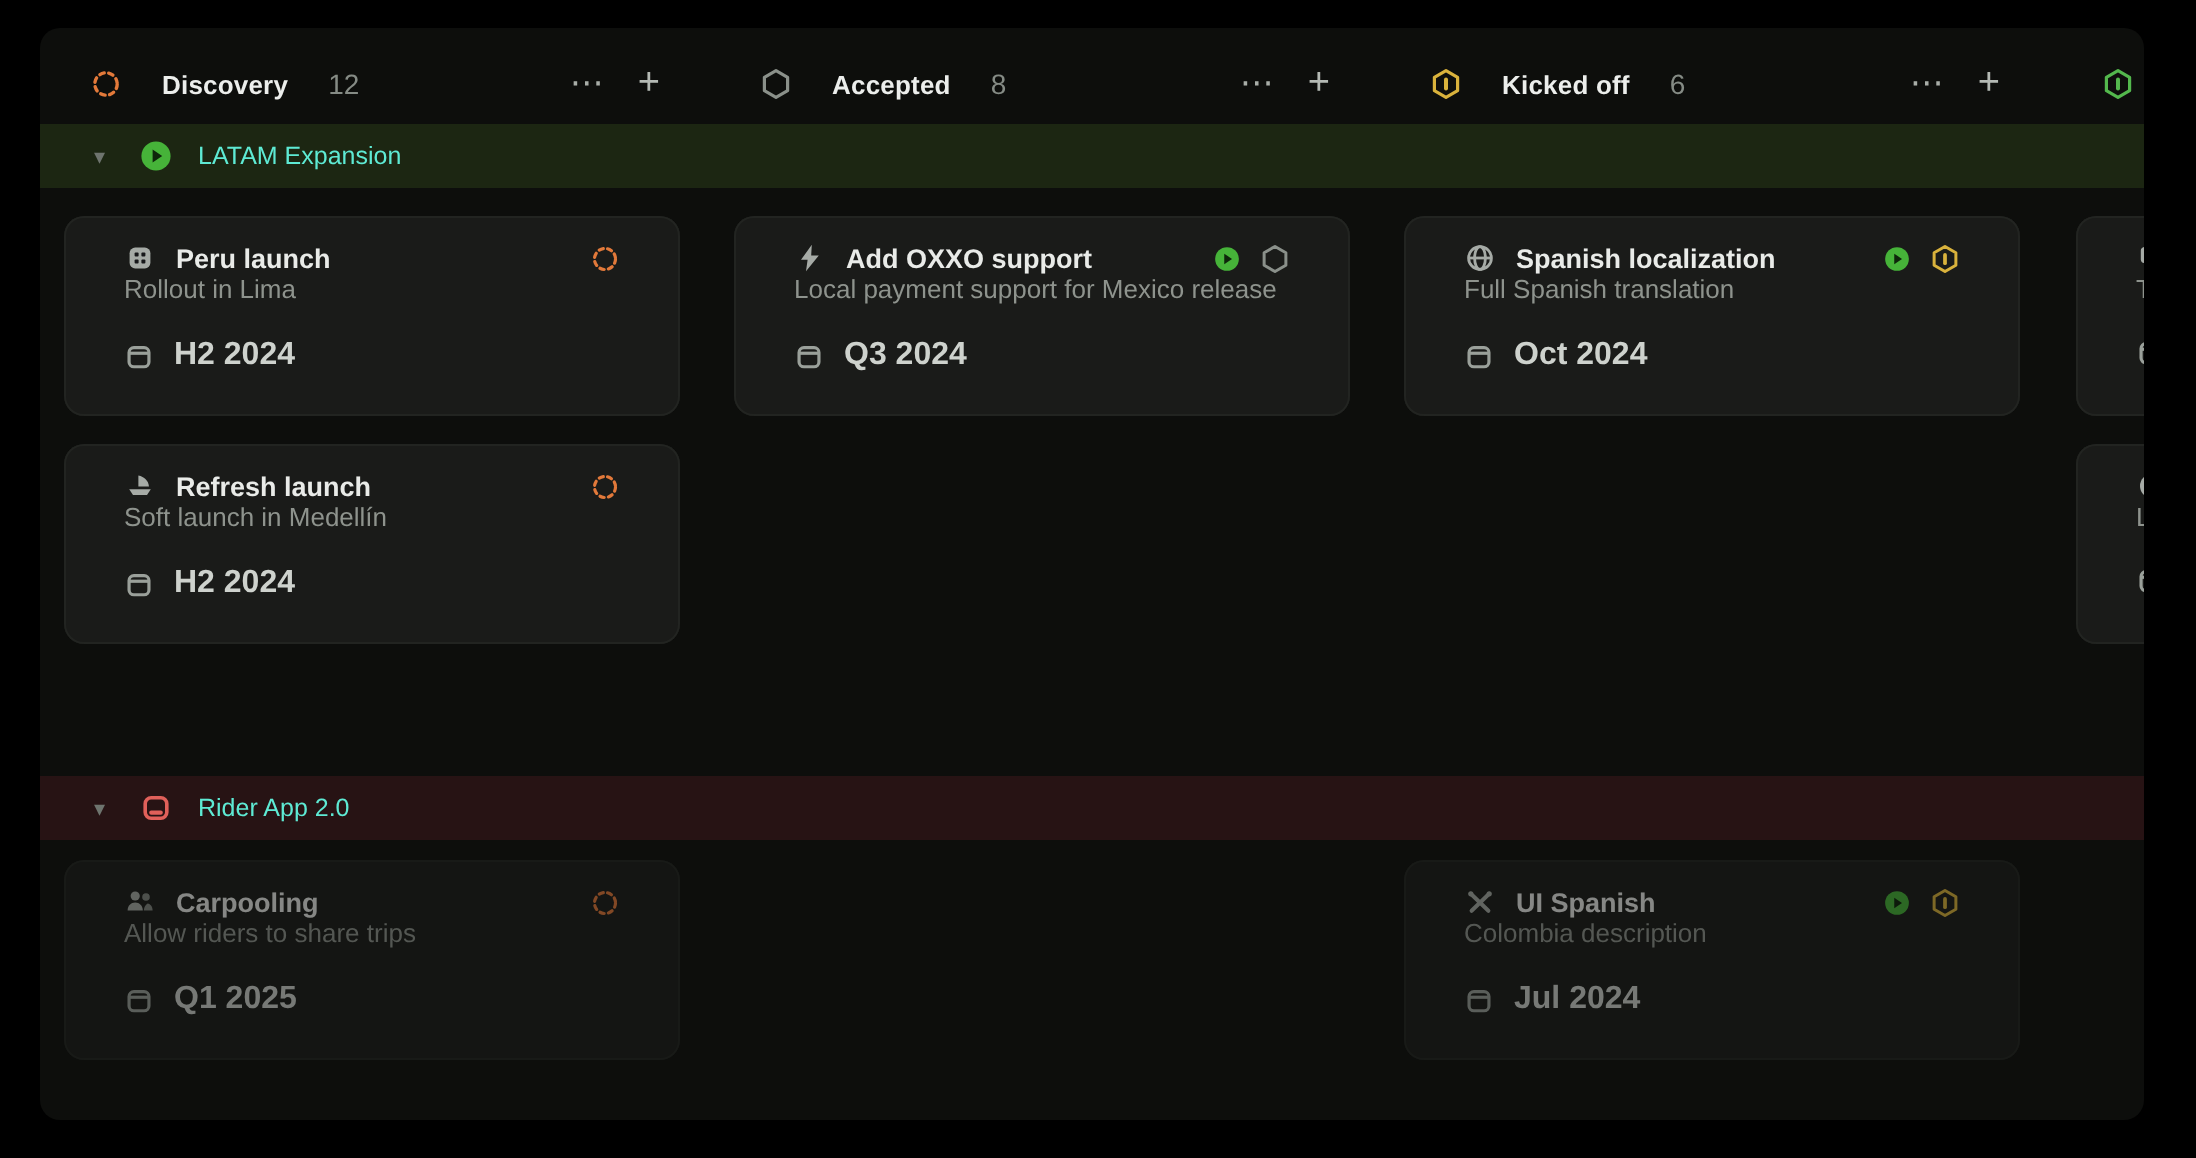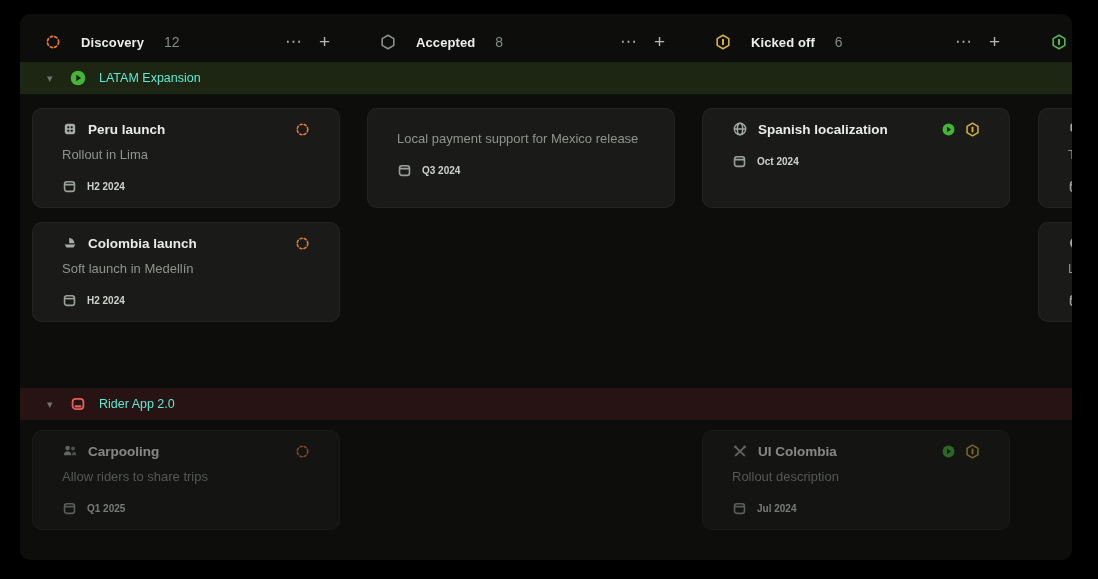--- a/index.html
+++ b/index.html
@@ -29,23 +29,23 @@
   .stack{position:absolute;width:308px;display:flex;flex-direction:column;gap:14px;}
   .stack.r1{top:94px;} .stack.r2{top:416px;}
   .c1{left:12px;} .c2{left:347px;align-items:center;} .c3{left:682px;} .c4{left:1018px;}
   .dim{opacity:.55;}
 
   .card{width:308px;height:100px;background:#1a1b19;border-radius:10px;
         padding:13px 30px;box-sizing:border-box;box-shadow:0 0 0 1px #222421 inset;}
   .ctop{display:flex;align-items:center;gap:10px;}
   .ctitle{font-size:13.5px;font-weight:700;color:#e9ebe8;white-space:nowrap;}
   .badges{margin-left:auto;display:flex;align-items:center;gap:10px;}
-  .cdesc{margin-top:10px;font-size:13px;color:#8e938d;white-space:nowrap;}
+  .cdesc{font-size:13px;color:#8e938d;white-space:nowrap;}
   .cdate{margin-top:17px;display:flex;align-items:center;gap:10px;
-         font-size:10px;font-weight:700;color:#ced2cd;}
+         font-size:16px;font-weight:700;color:#ced2cd;}
 
   .icw{display:inline-flex;align-items:center;justify-content:center;}
   svg{display:block;}
   .ic-discovery{color:var(--c-discovery,#e2793a);}
   .ic-accepted{color:var(--c-accepted,#8a908a);}
   .ic-kicked{color:var(--c-kicked,#d9b23c);}
   .ic-building{color:var(--c-building,#53b84d);}
   .ic-lanegreen{color:var(--c-lanegreen,#46b339);}
   .ic-lanered{color:var(--c-lanered,#e0605a);}
   .ic-gray{color:#a6aba6;}
@@ -154,21 +154,21 @@
     </div>
 
     <div class="card">
       <div class="ctop">
         <span class="icw ic-gray">
           <svg width="16" height="16" viewBox="0 0 16 16">
               <path d="M7.2 2.8 c3 .6 4.9 2.5 5.3 5.4 H7.2 Z" fill="currentColor"></path>
               <path d="M2.6 9.6 h10.8 l-1.9 2.9 H4.5 Z" fill="currentColor"></path>
             </svg>
         </span>
-        <span class="ctitle">Colombia launch</span>
+        <span class="ctitle">Refresh launch</span>
         <span class="badges">
           <span class="icw ic-discovery">
             <svg width="15" height="15" viewBox="0 0 16 16">
                 <circle cx="8" cy="8" r="5.6" fill="none" stroke="currentColor" stroke-width="1.7" stroke-dasharray="2.3 2.3" stroke-linecap="round"></circle>
               </svg>
           </span>
         </span>
       </div>
       <div class="cdesc">Soft launch in Medellín</div>
       <div class="cdate">
@@ -178,59 +178,81 @@
               <path d="M3 6 H13" stroke="currentColor" stroke-width="1.7"></path>
             </svg>
         </span>
         <span>H2 2024</span>
       </div>
     </div>
   </div>
 
   <div class="stack r1 c2">
     <div class="card">
-      <div class="cdesc">Local payment support for Mexico release</div>
-      <div class="cdate">
-        <span class="icw ic-cal">
-          <svg width="15" height="15" viewBox="0 0 16 16">
-              <rect x="2.7" y="3" width="10.6" height="10.2" rx="2.6" fill="none" stroke="currentColor" stroke-width="1.7"></rect>
-              <path d="M3 6 H13" stroke="currentColor" stroke-width="1.7"></path>
-            </svg>
-        </span>
-        <span>Q3 2024</span>
-      </div>
-    </div>
-  </div>
-
-  <div class="stack r1 c3">
-    <div class="card">
-      <div class="ctop">
-        <span class="icw ic-gray">
-          <svg width="16" height="16" viewBox="0 0 16 16">
-              <circle cx="8" cy="8" r="5.7" fill="none" stroke="currentColor" stroke-width="1.4"></circle>
-              <path d="M2.3 8 H13.7" stroke="currentColor" stroke-width="1.4"></path>
-              <ellipse cx="8" cy="8" rx="2.7" ry="5.7" fill="none" stroke="currentColor" stroke-width="1.4"></ellipse>
-            </svg>
-        </span>
-        <span class="ctitle">Spanish localization</span>
+      <div class="ctop">
+        <span class="icw ic-gray">
+          <svg width="16" height="16" viewBox="0 0 16 16">
+              <path d="M8.9 1.4 L3.5 8.9 h3.3 L6 14.6 L12.4 6.7 H8.6 Z" fill="currentColor"></path>
+            </svg>
+        </span>
+        <span class="ctitle">Add OXXO support</span>
         <span class="badges">
           <span class="icw ic-lanegreen">
             <svg width="13" height="13" viewBox="0 0 16 16">
                 <circle cx="8" cy="8" r="7.3" fill="currentColor"></circle>
                 <path d="M6.3 4.7 L11.1 8 L6.3 11.3 Z" fill="#0e250b"></path>
               </svg>
           </span>
+          <span class="icw ic-accepted">
+            <svg width="15" height="15" viewBox="0 0 16 16">
+                <path d="M8 1.3 L13.8 4.65 V11.35 L8 14.7 L2.2 11.35 V4.65 Z" fill="none" stroke="currentColor" stroke-width="1.6" stroke-linejoin="round"></path>
+              </svg>
+          </span>
+        </span>
+      </div>
+      <div class="cdesc">Local payment support for Mexico release</div>
+      <div class="cdate">
+        <span class="icw ic-cal">
+          <svg width="15" height="15" viewBox="0 0 16 16">
+              <rect x="2.7" y="3" width="10.6" height="10.2" rx="2.6" fill="none" stroke="currentColor" stroke-width="1.7"></rect>
+              <path d="M3 6 H13" stroke="currentColor" stroke-width="1.7"></path>
+            </svg>
+        </span>
+        <span>Q3 2024</span>
+      </div>
+    </div>
+  </div>
+
+  <div class="stack r1 c3">
+    <div class="card">
+      <div class="ctop">
+        <span class="icw ic-gray">
+          <svg width="16" height="16" viewBox="0 0 16 16">
+              <circle cx="8" cy="8" r="5.7" fill="none" stroke="currentColor" stroke-width="1.4"></circle>
+              <path d="M2.3 8 H13.7" stroke="currentColor" stroke-width="1.4"></path>
+              <ellipse cx="8" cy="8" rx="2.7" ry="5.7" fill="none" stroke="currentColor" stroke-width="1.4"></ellipse>
+            </svg>
+        </span>
+        <span class="ctitle">Spanish localization</span>
+        <span class="badges">
+          <span class="icw ic-lanegreen">
+            <svg width="13" height="13" viewBox="0 0 16 16">
+                <circle cx="8" cy="8" r="7.3" fill="currentColor"></circle>
+                <path d="M6.3 4.7 L11.1 8 L6.3 11.3 Z" fill="#0e250b"></path>
+              </svg>
+          </span>
           <span class="icw ic-kicked">
             <svg width="15" height="15" viewBox="0 0 16 16">
                 <path d="M8 1.3 L13.8 4.65 V11.35 L8 14.7 L2.2 11.35 V4.65 Z" fill="none" stroke="currentColor" stroke-width="1.6" stroke-linejoin="round"></path>
                 <rect x="7" y="4.8" width="2" height="6.4" rx="1" fill="currentColor"></rect>
               </svg>
           </span>
         </span>
       </div>
+      <div class="cdesc">Full Spanish translation</div>
       <div class="cdate">
         <span class="icw ic-cal">
           <svg width="15" height="15" viewBox="0 0 16 16">
               <rect x="2.7" y="3" width="10.6" height="10.2" rx="2.6" fill="none" stroke="currentColor" stroke-width="1.7"></rect>
               <path d="M3 6 H13" stroke="currentColor" stroke-width="1.7"></path>
             </svg>
         </span>
         <span>Oct 2024</span>
       </div>
     </div>
@@ -328,37 +350,37 @@
   <div class="stack r2 c3 dim">
     <div class="card">
       <div class="ctop">
         <span class="icw ic-gray">
           <svg width="16" height="16" viewBox="0 0 16 16">
               <path d="M3.4 3.9 L12.2 12.4 M12.6 3.9 L3.8 12.4" stroke="currentColor" stroke-width="2" stroke-linecap="round"></path>
               <circle cx="3.4" cy="3.9" r="1.3" fill="currentColor"></circle>
               <circle cx="12.6" cy="3.9" r="1.3" fill="currentColor"></circle>
             </svg>
         </span>
-        <span class="ctitle">UI Colombia</span>
+        <span class="ctitle">UI Spanish</span>
         <span class="badges">
           <span class="icw ic-lanegreen">
             <svg width="13" height="13" viewBox="0 0 16 16">
                 <circle cx="8" cy="8" r="7.3" fill="currentColor"></circle>
                 <path d="M6.3 4.7 L11.1 8 L6.3 11.3 Z" fill="#0e250b"></path>
               </svg>
           </span>
           <span class="icw ic-kicked">
             <svg width="15" height="15" viewBox="0 0 16 16">
                 <path d="M8 1.3 L13.8 4.65 V11.35 L8 14.7 L2.2 11.35 V4.65 Z" fill="none" stroke="currentColor" stroke-width="1.6" stroke-linejoin="round"></path>
                 <rect x="7" y="4.8" width="2" height="6.4" rx="1" fill="currentColor"></rect>
               </svg>
           </span>
         </span>
       </div>
-      <div class="cdesc">Rollout description</div>
+      <div class="cdesc">Colombia description</div>
       <div class="cdate">
         <span class="icw ic-cal">
           <svg width="15" height="15" viewBox="0 0 16 16">
               <rect x="2.7" y="3" width="10.6" height="10.2" rx="2.6" fill="none" stroke="currentColor" stroke-width="1.7"></rect>
               <path d="M3 6 H13" stroke="currentColor" stroke-width="1.7"></path>
             </svg>
         </span>
         <span>Jul 2024</span>
       </div>
     </div>

